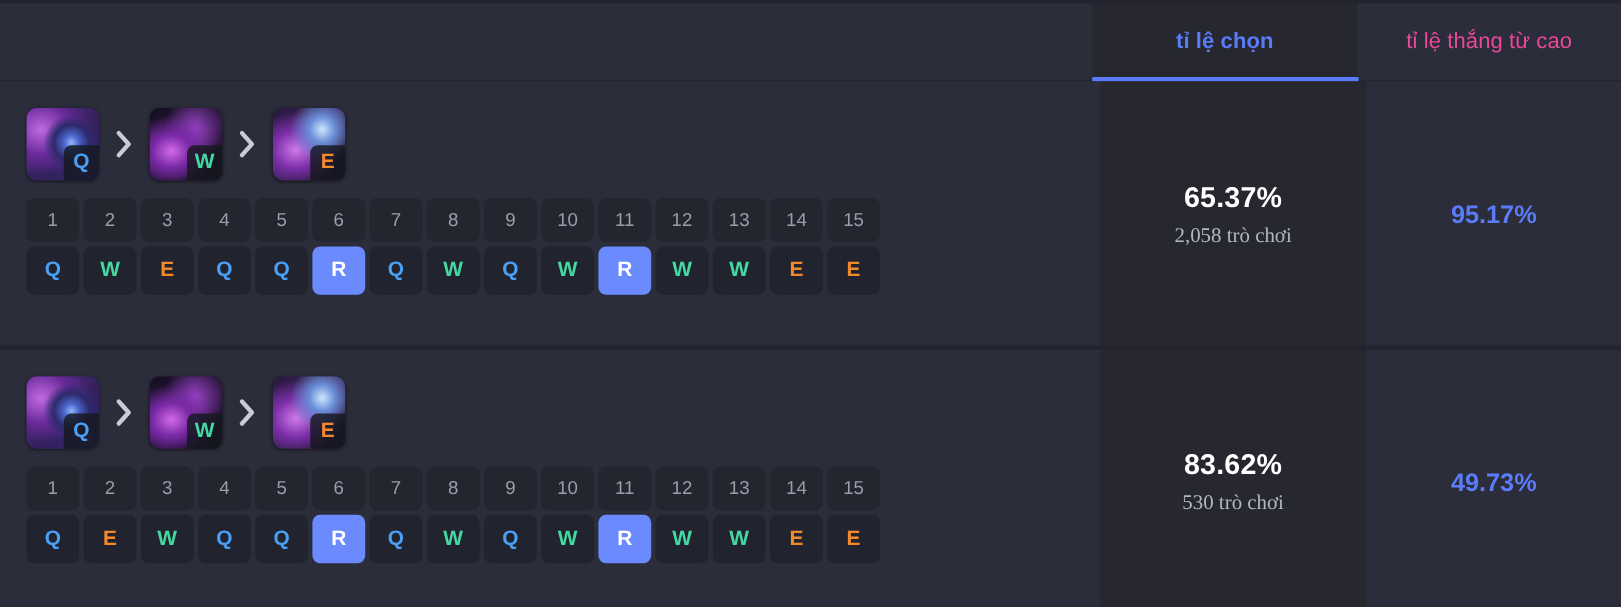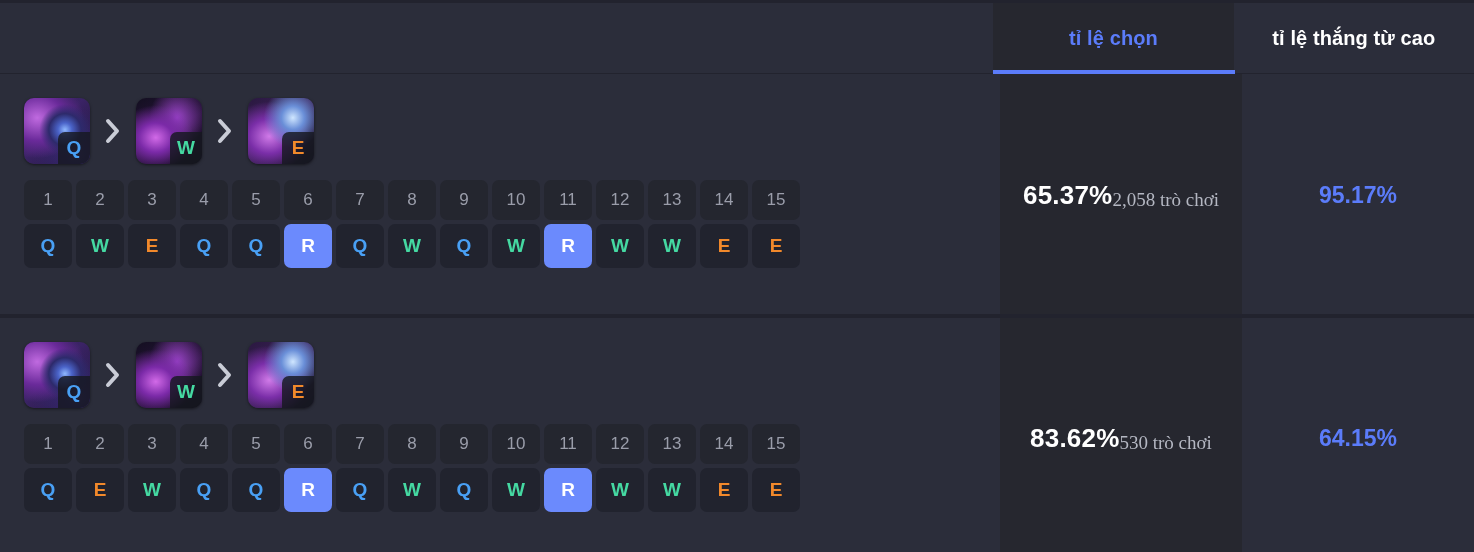--- a/index.html
+++ b/index.html
@@ -22,21 +22,21 @@
   .header-spacer { width: 1000px; height: 100%; }
   .tab {
     width: 242px; height: 100%;
     display: flex; align-items: center; justify-content: center;
     font-size: 20px; letter-spacing: .1px; position: relative;
     cursor: pointer; user-select: none;
   }
   .tab-label { pointer-events: none; }
   .tab.active { background: #26272f; }
   .tab.active .tab-label { color: #5b7cfa; font-weight: bold; }
-  .tab.inactive .tab-label { color: #ffffff; font-weight: bold; }
+  .tab.inactive .tab-label { color: #ec4899; font-weight: normal; }
   .tab.active .tab-underline {
     position: absolute; left: 0; bottom: -1px; width: 242px; height: 4px;
     background: #5b7cfa;
   }
 
   
   .row {
     position: absolute; left: 0; width: 1474px; height: 242px;
     display: flex; align-items: stretch;
   }
@@ -113,21 +113,21 @@
     background: #21232e;
     display: flex; align-items: center; justify-content: center;
     font-size: 19px; font-weight: bold;
   }
   .lvl-key.is-r { background: #6b8afd; }
 
   
   .pick-cell {
     width: 242px; height: 100%;
     background: #26272f;
-    display: flex; flex-direction: row;
+    display: flex; flex-direction: column;
     align-items: center; justify-content: center;
   }
   .pick-rate { color: #ffffff; font-size: 26px; font-weight: bold; letter-spacing: .2px; }
   .pick-games { color: #b4b7c2; font-size: 19px; margin-top: 9px; font-family: Liberation Serif, serif; }
 
   .win-cell {
     width: 232px; height: 100%;
     background: #2b2d3a;
     display: flex; align-items: center; justify-content: center;
   }
@@ -346,17 +346,17 @@
           </div>
         </div>
     </div>
 
     <div class="pick-cell">
       <div class="pick-rate">83.62%</div>
       <div class="pick-games">530 trò chơi</div>
     </div>
 
     <div class="win-cell">
-      <div class="win-rate">64.15%</div>
+      <div class="win-rate">49.73%</div>
     </div>
   </div>
 
 </div>
 
 </body></html>

